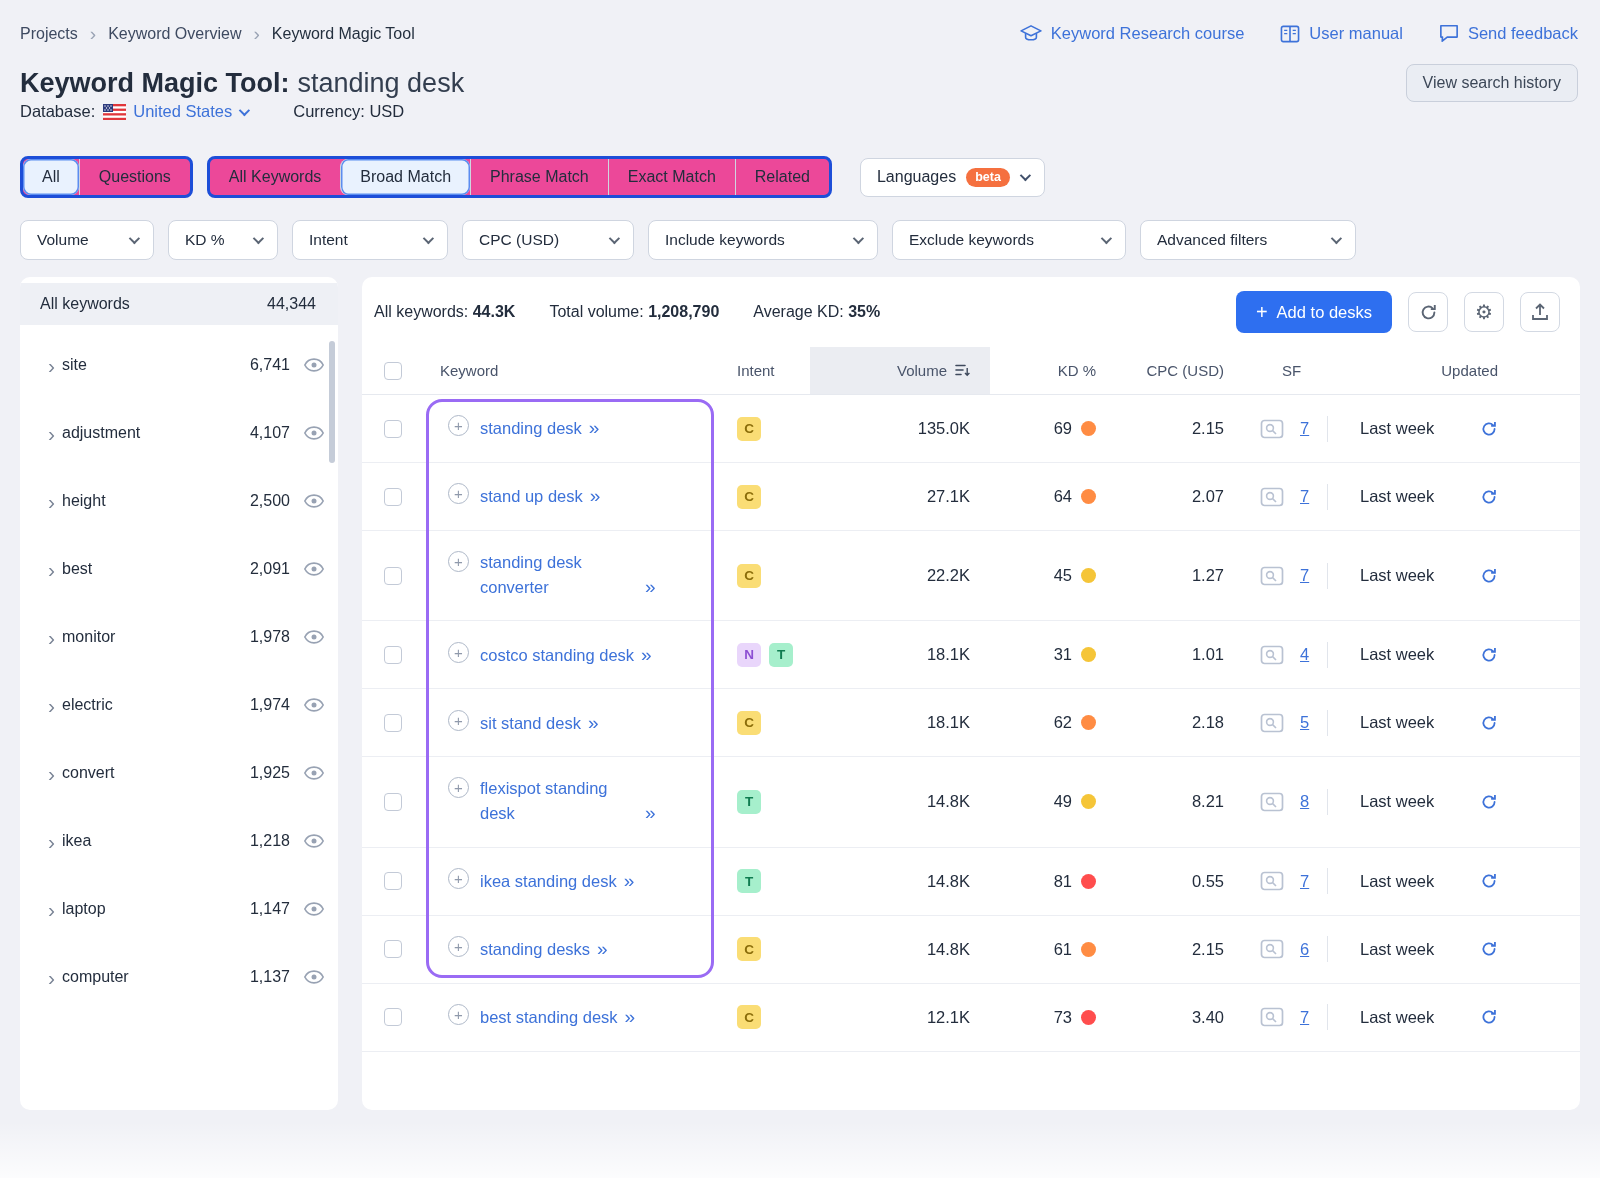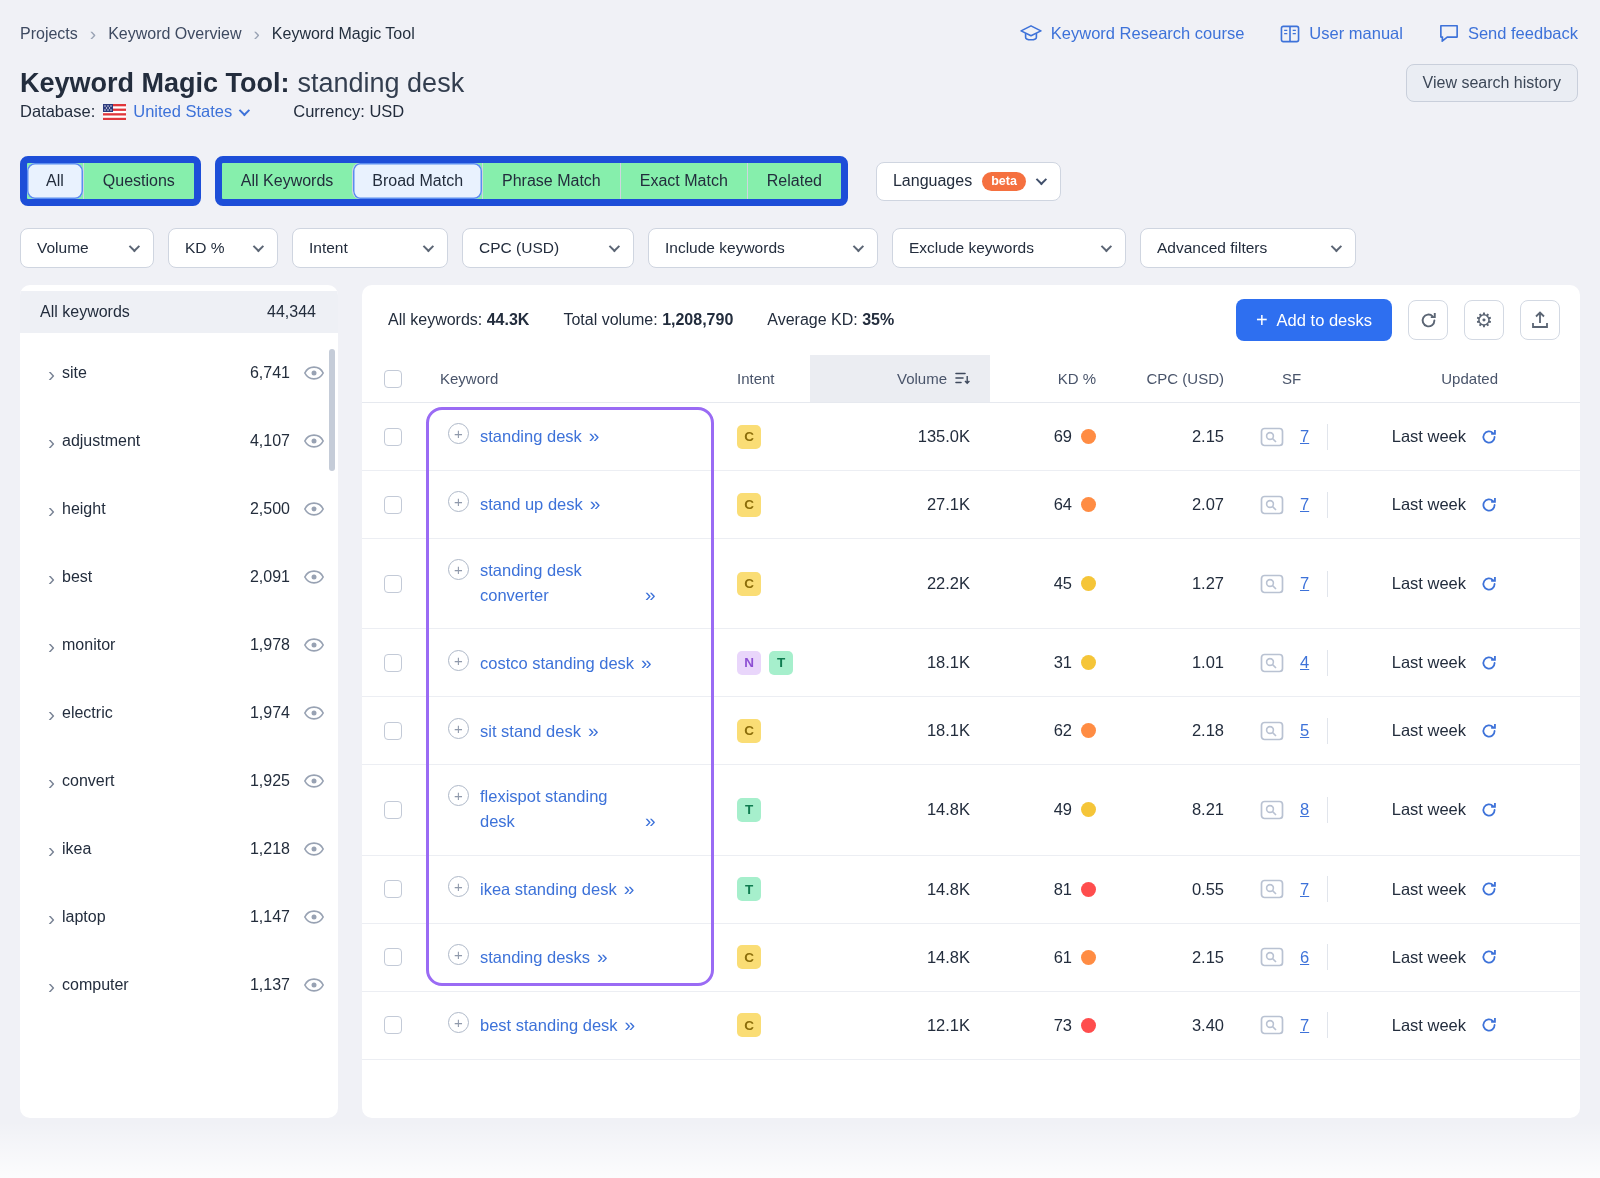--- a/index.html
+++ b/index.html
@@ -22,21 +22,21 @@
   .ghost-btn{background:#eaedf3;border:1px solid #c9cfdb;border-radius:8px;color:#3c4757;font-size:16px;padding:9px 16px;cursor:pointer;font-family:inherit}
   .db-row{display:flex;align-items:center;font-size:16.5px}
   .db-label{color:#232d3d}
   .db-select{display:flex;align-items:center;gap:7px;margin-left:8px;cursor:pointer;color:#3d72d9}
   .cdown{width:8px;height:8px;border-right:2px solid currentColor;border-bottom:2px solid currentColor;transform:rotate(45deg) translateY(-2px);display:inline-block}
   .db-select .cdown{color:#3d72d9}
   .currency{margin-left:46px;color:#232d3d}
 
   
   .tabs-row{display:flex;align-items:center;gap:14px;padding:0 20px;margin-top:35px}
-  .seg{display:inline-flex;background:#86efac;border:7px solid #1d4ed8;border-radius:8px}
+  .seg{display:inline-flex;background:#ec4899;border:3px solid #1d4ed8;border-radius:8px}
   .tab{padding:9px 19px;font-size:16px;color:#232d3d;border-left:1px solid #cfd5e0;cursor:pointer;white-space:nowrap}
   .tab:first-child{border-left:none;border-radius:8px 0 0 8px}
   .tab:last-child{border-radius:0 8px 8px 0}
   .tab.sel{background:#e9f2fe;box-shadow:inset 0 0 0 1.5px #5b8df0;border-radius:8px}
   .lang-btn{display:flex;align-items:center;gap:10px;background:#fff;border:1px solid #cfd5e0;border-radius:8px;padding:9px 16px;font-size:16px;color:#232d3d;margin-left:14px;cursor:pointer;font-family:inherit}
   .beta-pill{background:#f5703f;color:#fff;font-size:12.5px;font-weight:700;border-radius:10px;padding:2.5px 9px}
   .lang-btn .cdown{color:#41506b}
 
   
   .filters-row{display:flex;gap:14px;padding:0 20px;margin-top:22px}
@@ -58,21 +58,21 @@
   .groups{padding-top:6px}
   .side-row{display:flex;align-items:center;height:68px;padding:0 14px 0 28px;font-size:16px;cursor:pointer}
   .chev-r{color:#7a8496;font-size:21px;line-height:1;width:14px}
   .g-name{color:#232d3d}
   .g-count{margin-left:auto;color:#232d3c}
   .eye{margin-left:14px;flex:none}
   .side-scrollbar{position:absolute;right:3px;top:64px;width:6px;height:122px;background:#c5ccd8;border-radius:3px}
 
   
   .main{position:relative;flex:1;background:#fff;border-radius:10px;height:833px;overflow:hidden}
-  .toolbar{display:flex;align-items:center;padding:14px 20px 14px 26px;gap:34px}
+  .toolbar{display:flex;align-items:center;padding:14px 20px 14px 12px;gap:34px}
   .stat{font-size:16px;color:#232d3d;white-space:nowrap}
   .stat b{font-weight:700}
   .tb-actions{margin-left:auto;display:flex;align-items:center;gap:16px}
   .add-btn{display:flex;align-items:center;gap:9px;background:#2e6ff0;color:#fff;border:none;border-radius:8px;height:42px;padding:0 20px;font-size:16.5px;cursor:pointer;font-family:inherit}
   .btn-plus{font-size:20px;line-height:1;font-weight:400}
   .icon-btn{width:40px;height:40px;background:#fff;border:1px solid #d3d9e3;border-radius:8px;display:flex;align-items:center;justify-content:center;cursor:pointer;color:#5b6574}
   .gear-glyph{font-size:20px;line-height:1;color:#5b6574}
 
   
   .grid-row{display:grid;grid-template-columns:62px 290px 96px 180px 120px 140px 110px minmax(0,1fr);align-items:center}
@@ -97,21 +97,21 @@
   .dbl{color:#3d72d9;font-size:19px;margin-left:7px;cursor:pointer}
   .c-intent{display:flex;align-items:center;gap:8px;padding-left:23px}
   .badge{width:24px;height:24px;border-radius:5px;display:flex;align-items:center;justify-content:center;font-size:13.5px;font-weight:700}
   .c-vol{text-align:right;padding-right:20px}
   .c-kd{display:flex;align-items:center;justify-content:flex-end;gap:9px}
   .kd-dot{width:15px;height:15px;border-radius:50%;flex:none}
   .c-sf{display:flex;align-items:center;padding-left:10px}
   .serp-ic{flex:none;cursor:pointer}
   .sf-num{color:#3d72d9;text-decoration:underline;margin-left:16px;cursor:pointer}
   .sf-div{width:1px;height:26px;background:#e1e5ec;margin-left:18px}
-  .c-upd{display:flex;align-items:center;justify-content:flex-end;gap:14px}
+  .c-upd{display:flex;align-items:center;justify-content:space-between;gap:14px}
   .ref-ic{color:#3d72d9;cursor:pointer;flex:none}
   .ref-gray{color:#5b6574}
 
   .kw-highlight{position:absolute;left:64px;top:4px;width:288px;height:608px;border:3px solid #9a6bf4;border-radius:16px;pointer-events:none}
   .bottom-fade{position:absolute;left:0;right:0;bottom:0;height:56px;background:linear-gradient(180deg,rgba(255,255,255,0) 0%,rgba(255,255,255,.8) 100%);pointer-events:none;z-index:5}
 </style>
 </head>
 <body>
 
 <div class="app">

